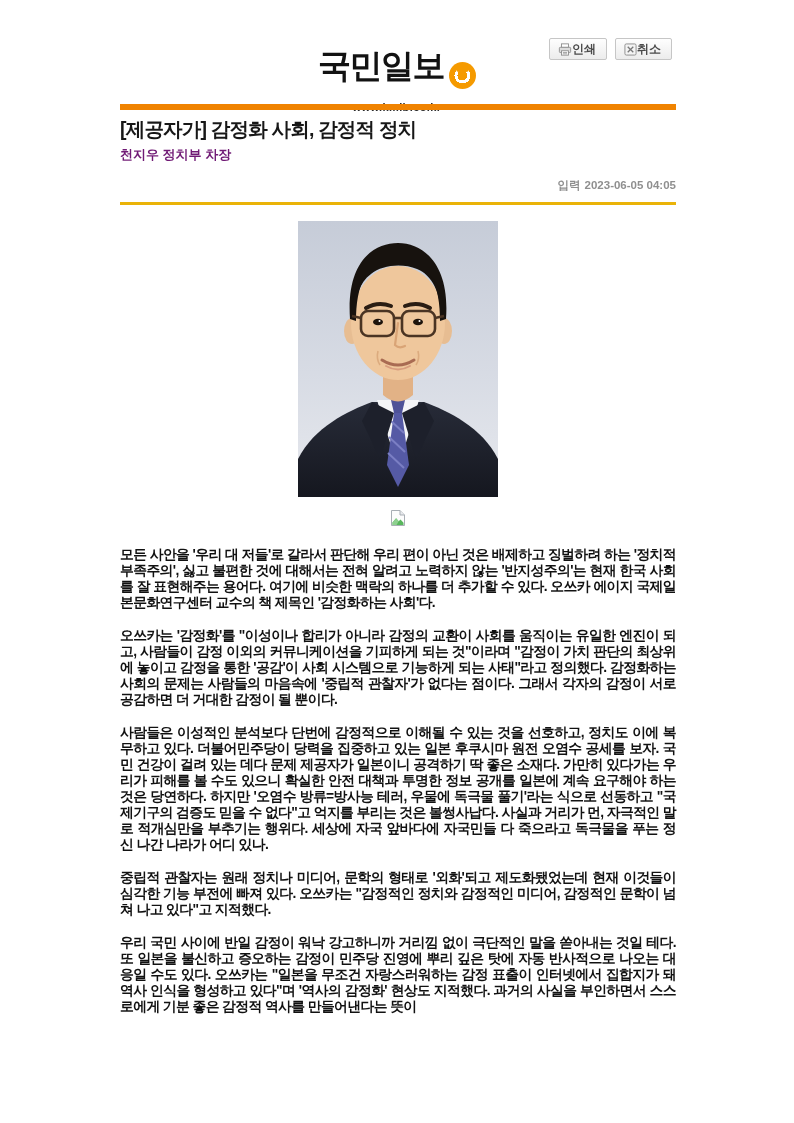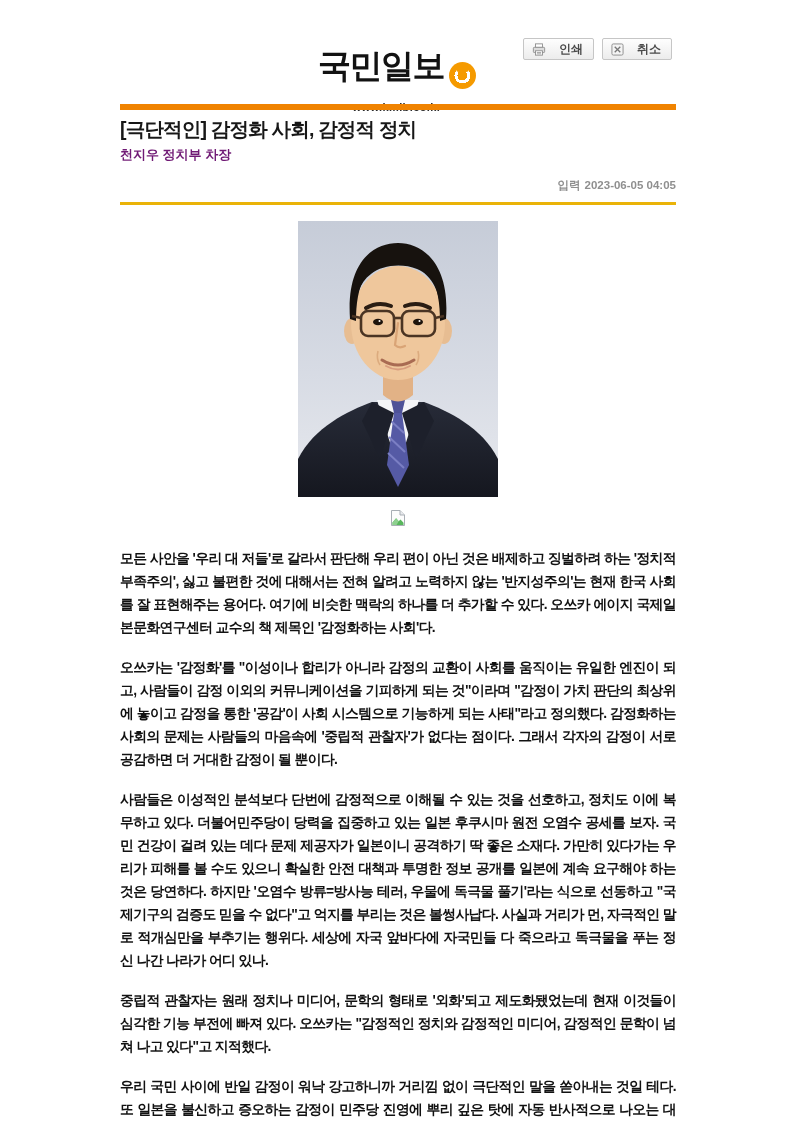--- a/index.html
+++ b/index.html
@@ -2,21 +2,21 @@
 <html lang="ko"><head>
 <meta charset="utf-8">
 <style>
   * { margin:0; padding:0; box-sizing:border-box; }
   html,body { background:#fff; }
   body { font-family:"Liberation Sans","DejaVu Sans",sans-serif; }
   .page { position:relative; width:794px; height:1123px; margin:0 auto; background:#fff; overflow:hidden; }
 
   
   .actions { position:absolute; top:38px; right:122px; display:flex; gap:8px; }
-  .btn { display:inline-flex; align-items:center; gap:13px; padding:3px 10px 3px 8px;
+  .btn { display:inline-flex; align-items:center; gap:0; padding:3px 10px 3px 8px;
          background:linear-gradient(#fefefe,#ececec); border:1px solid #c6c6c6; border-radius:2px;
          font-size:12px; font-weight:700; color:#4a4a4a; cursor:pointer; line-height:14px; }
   .btn svg { display:block; }
 
   
   .masthead { position:absolute; top:44px; left:0; right:0; text-align:center; }
   .logo-row { display:inline-flex; align-items:flex-end; gap:5px; }
   .logo-text { font-size:33px; font-weight:900; color:#121212; letter-spacing:-1.5px; }
   .logo-mark { width:27px; height:27px; border-radius:50%;
                background:radial-gradient(circle at 50% 50%, #f59a00 0 5px, #ffffff 5px 8px, #f59a00 8px 100%);
@@ -34,21 +34,21 @@
   .meta { margin-top:14px; text-align:right; font-size:11.5px; font-weight:700; color:#8f8f8f;
           padding-bottom:9px; border-bottom:3px solid #eab308; }
   .meta .dt { margin-left:4px; }
 
   figure.photo { width:200px; margin:16px auto 0; }
   figure.photo svg { display:block; }
 
   .placeholder-row { text-align:center; margin-top:12px; height:18px; }
 
   .article-body { margin-top:20px; }
-  .article-body p { font-size:13.8px; line-height:23px; font-weight:700; color:#111;
+  .article-body p { font-size:13.8px; line-height:16px; font-weight:700; color:#111;
                     letter-spacing:-0.6px; text-align:justify; word-break:break-all;
                     margin-bottom:17px; }
 </style>
 </head>
 <body>
 
 <div class="page">
 
   <div class="actions">
     <button class="btn">
@@ -79,21 +79,21 @@
     <div class="logo-row">
       <span class="logo-text">국민일보</span>
       <span class="logo-mark"></span>
     </div>
     <div class="logo-url">www.kmib.co.kr</div>
   </div>
 
   <div class="orange-rule"></div>
 
   <div class="content">
-    <h1 class="headline">[극단적인] 감정화 사회, 감정적 정치</h1>
+    <h1 class="headline">[제공자가] 감정화 사회, 감정적 정치</h1>
     <div class="byline">천지우 정치부 차장</div>
 
     <div class="meta">
       <span>입력</span><span class="dt">2023-06-05 04:05</span>
     </div>
 
     <figure class="photo" aria-label="안경을 쓰고 정장을 입은 남성 기자의 상반신 증명사진">
       <svg width="200" height="276" viewBox="0 0 200 276">
         <defs>
           <linearGradient id="bg" x1="0" y1="0" x2="0" y2="1">

